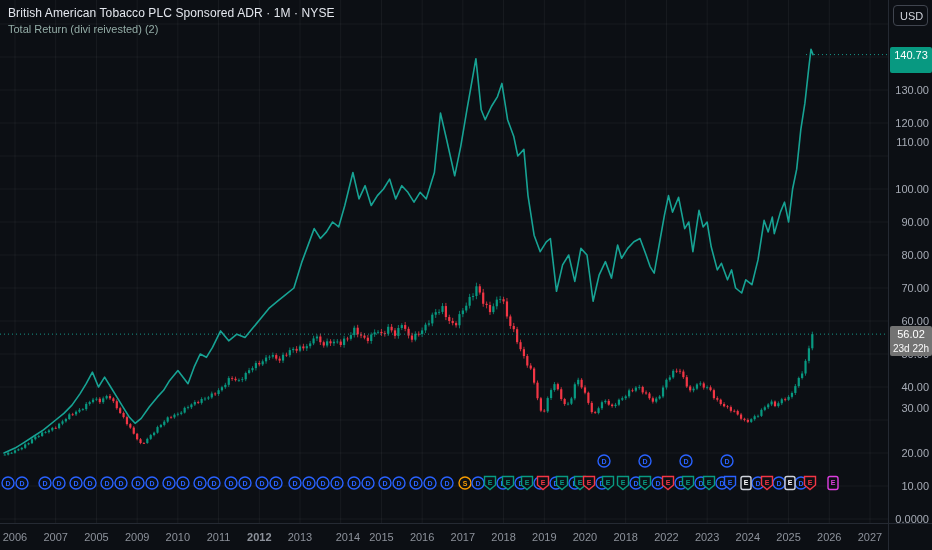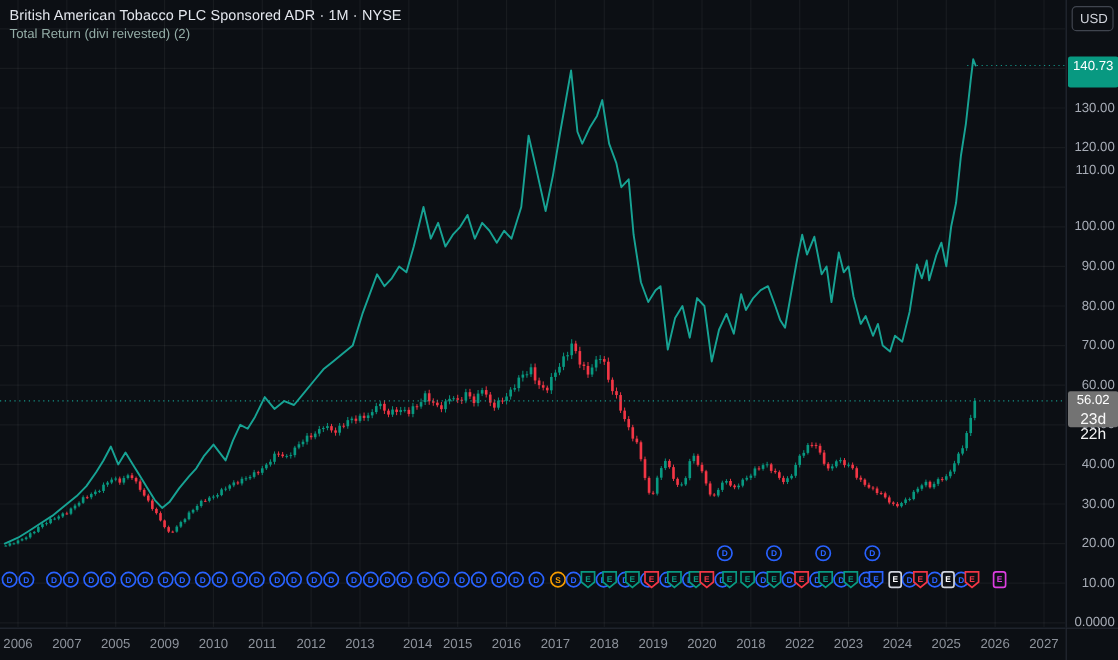--- a/index.html
+++ b/index.html
@@ -9,21 +9,21 @@
   .legend .l1{font-size:12px;color:#e4e7ee;letter-spacing:.1px;}
   .legend .l2{font-size:11px;color:#93aca6;margin-top:3px;}
   .price-axis{position:absolute;left:888px;top:0;width:44px;height:523px;background:#0c0f14;border-left:1px solid #252a33;z-index:4;}
   .time-axis{position:absolute;left:0;top:523px;width:888px;height:27px;background:#0c0f14;border-top:1px solid #252a33;z-index:4;}
   .corner{position:absolute;left:888px;top:523px;width:44px;height:27px;background:#0c0f14;border-left:1px solid #252a33;border-top:1px solid #252a33;z-index:4;}
   .usd-btn{position:absolute;top:5px;left:4px;width:35px;height:21px;background:transparent;border:1px solid #40454f;border-radius:4px;color:#d1d4dc;font-size:11px;font-family:"Liberation Sans",sans-serif;text-align:center;line-height:19px;cursor:pointer;}
   .ylab{position:absolute;right:4px;width:40px;text-align:right;font-size:11px;color:#a6abb5;}
   .xlab{position:absolute;top:7px;width:34px;margin-left:-17px;text-align:center;font-size:11px;color:#8d929b;}
   .badge{position:absolute;left:1px;right:1px;border-radius:2px;text-align:center;color:#ffffff;z-index:6;}
   .badge .bt{font-size:11px;line-height:16px;}
-  .badge .bs{font-size:13px;line-height:13px;opacity:.95;}
+  .badge .bs{font-size:10px;line-height:13px;opacity:.95;}
 </style>
 </head>
 <body>
 
 <div class="app">
 
   <svg id="plot" width="888" height="523" viewBox="0 0 888 523">
     <g id="g-grid">
         <line x1="15" y1="0" x2="15" y2="523" stroke="rgba(255,255,255,0.05)" stroke-width="1"></line>
         <line x1="55.714" y1="0" x2="55.714" y2="523" stroke="rgba(255,255,255,0.05)" stroke-width="1"></line>
@@ -837,41 +837,41 @@
   <div class="ylab" style="top: 84px;">130.00</div>
       <div class="ylab" style="top: 117px;">120.00</div>
       <div class="ylab" style="top: 136px;">110.00</div>
       <div class="ylab" style="top: 183px;">100.00</div>
       <div class="ylab" style="top: 216px;">90.00</div>
       <div class="ylab" style="top: 249px;">80.00</div>
       <div class="ylab" style="top: 282px;">70.00</div>
       <div class="ylab" style="top: 315px;">60.00</div>
       <div class="ylab" style="top: 348px;">50.00</div>
       <div class="ylab" style="top: 381px;">40.00</div>
-      <div class="ylab" style="top: 414px;">30.00</div>
+      <div class="ylab" style="top: 402px;">30.00</div>
       <div class="ylab" style="top: 447px;">20.00</div>
       <div class="ylab" style="top: 480px;">10.00</div>
       <div class="ylab" style="top: 513px;">0.0000</div>
       <div class="badge" style="background: rgb(8, 153, 129); top: 46.591px; height: 26px;">
         <div class="bt">140.73</div>
       </div>
       <div class="badge" style="background: #737373; top: 326.134px; height: 30px;">
         <div class="bt">56.02</div>
         <div class="bs">23d 22h</div>
       </div>
     </div>
 
   <div class="time-axis" id="time-axis">
       <div class="xlab" style="left: 15px;">2006</div>
       <div class="xlab" style="left: 55.714px;">2007</div>
       <div class="xlab" style="left: 96.428px;">2005</div>
       <div class="xlab" style="left: 137.142px;">2009</div>
       <div class="xlab" style="left: 177.856px;">2010</div>
       <div class="xlab" style="left: 218.57px;">2011</div>
-      <div class="xlab" style="left: 259.284px;">2012</div>
+      <div class="xlab" style="left: 259.284px; font-weight: bold;">2012</div>
       <div class="xlab" style="left: 299.998px;">2013</div>
       <div class="xlab" style="left: 348px;">2014</div>
       <div class="xlab" style="left: 381.426px;">2015</div>
       <div class="xlab" style="left: 422.14px;">2016</div>
       <div class="xlab" style="left: 462.854px;">2017</div>
       <div class="xlab" style="left: 503.568px;">2018</div>
       <div class="xlab" style="left: 544.282px;">2019</div>
       <div class="xlab" style="left: 584.996px;">2020</div>
       <div class="xlab" style="left: 625.71px;">2018</div>
       <div class="xlab" style="left: 666.424px;">2022</div>

